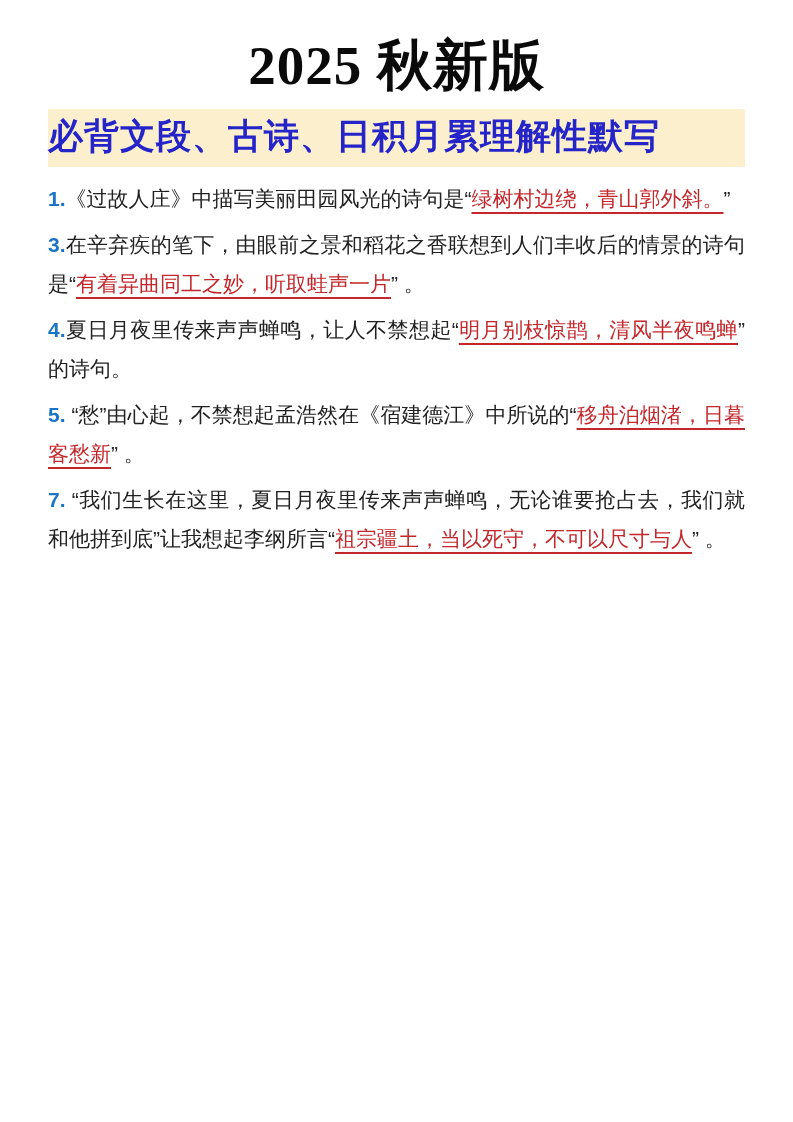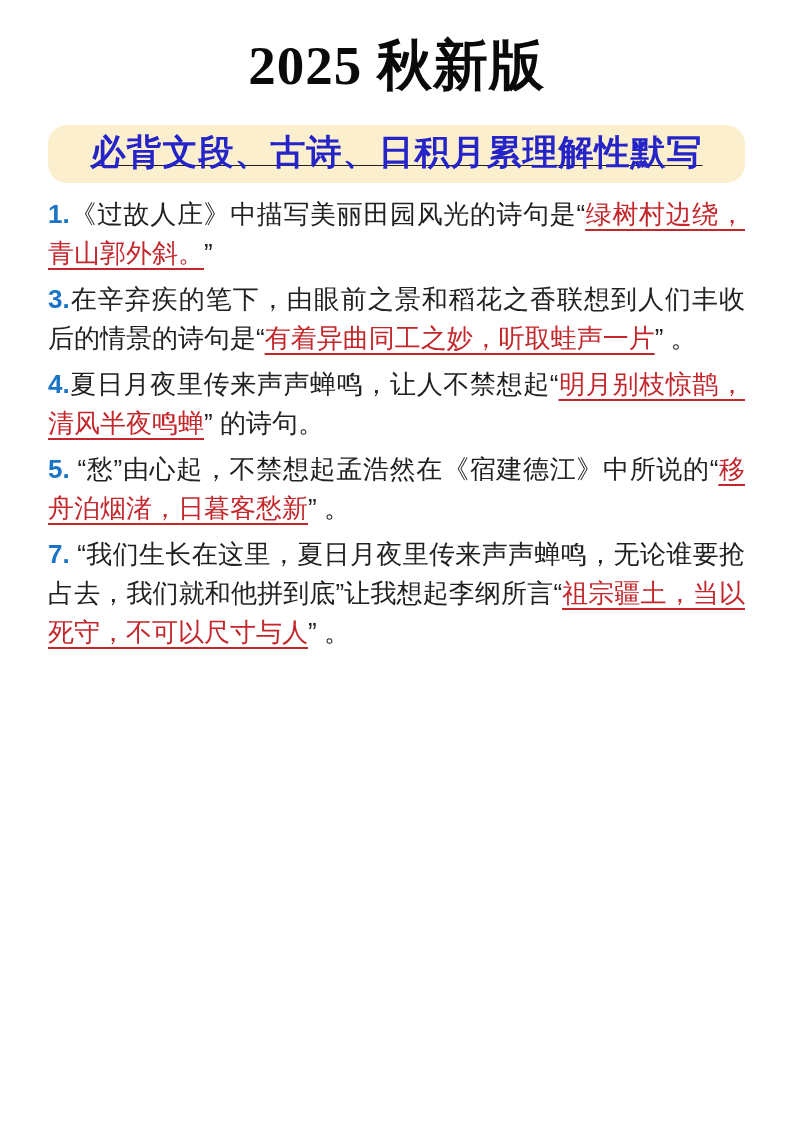--- a/index.html
+++ b/index.html
@@ -3,21 +3,21 @@
 <meta charset="utf-8">
 <style>
   :root{
     --banner-bg:#FBEFCE;
     --banner-text:#2424C8;
     --num-blue:#1B74C5;
     --quote-red:#C3272B;
     --body-text:#212121;
     --title-black:#0A0A0A;
   }
-  *{box-sizing:border-box;border-radius:19px;}
+  *{box-sizing:border-box;}
   html,body{margin:0;padding:0;}
   body{
     width:793px;
     min-height:1122px;
     background:#ffffff;
     font-family:"Liberation Sans","DejaVu Sans",sans-serif;
     color:var(--body-text);
   }
   .page{
     width:793px;
@@ -28,40 +28,38 @@
     margin:0;
     text-align:center;
     font-family:"Liberation Serif","DejaVu Serif",serif;
     font-weight:900;
     font-size:55px;
     line-height:1.25;
     color:var(--title-black);
     letter-spacing:1px;
   }
   .banner{
-    margin-top:24px;
+    margin-top:8px;
     background:var(--banner-bg);
-    text-align:center;
     padding:7px 0 9px 0;
-    text-decoration:underline;
   }
   .banner-text{
     font-family:"Liberation Serif","DejaVu Serif",serif;
     font-weight:900;
     font-size:35px;
     line-height:1.2;
     color:var(--banner-text);
     letter-spacing:1px;
   }
   .item-list{
     margin-top:12px;
   }
   .item{
     margin:0 0 7px 0;
-    font-size:26px;
+    font-size:21px;
     line-height:39px;
     text-align:justify;
     font-weight:500;
   }
   .num{
     color:var(--num-blue);
     font-weight:700;
   }
   .plain{
     color:var(--body-text);

